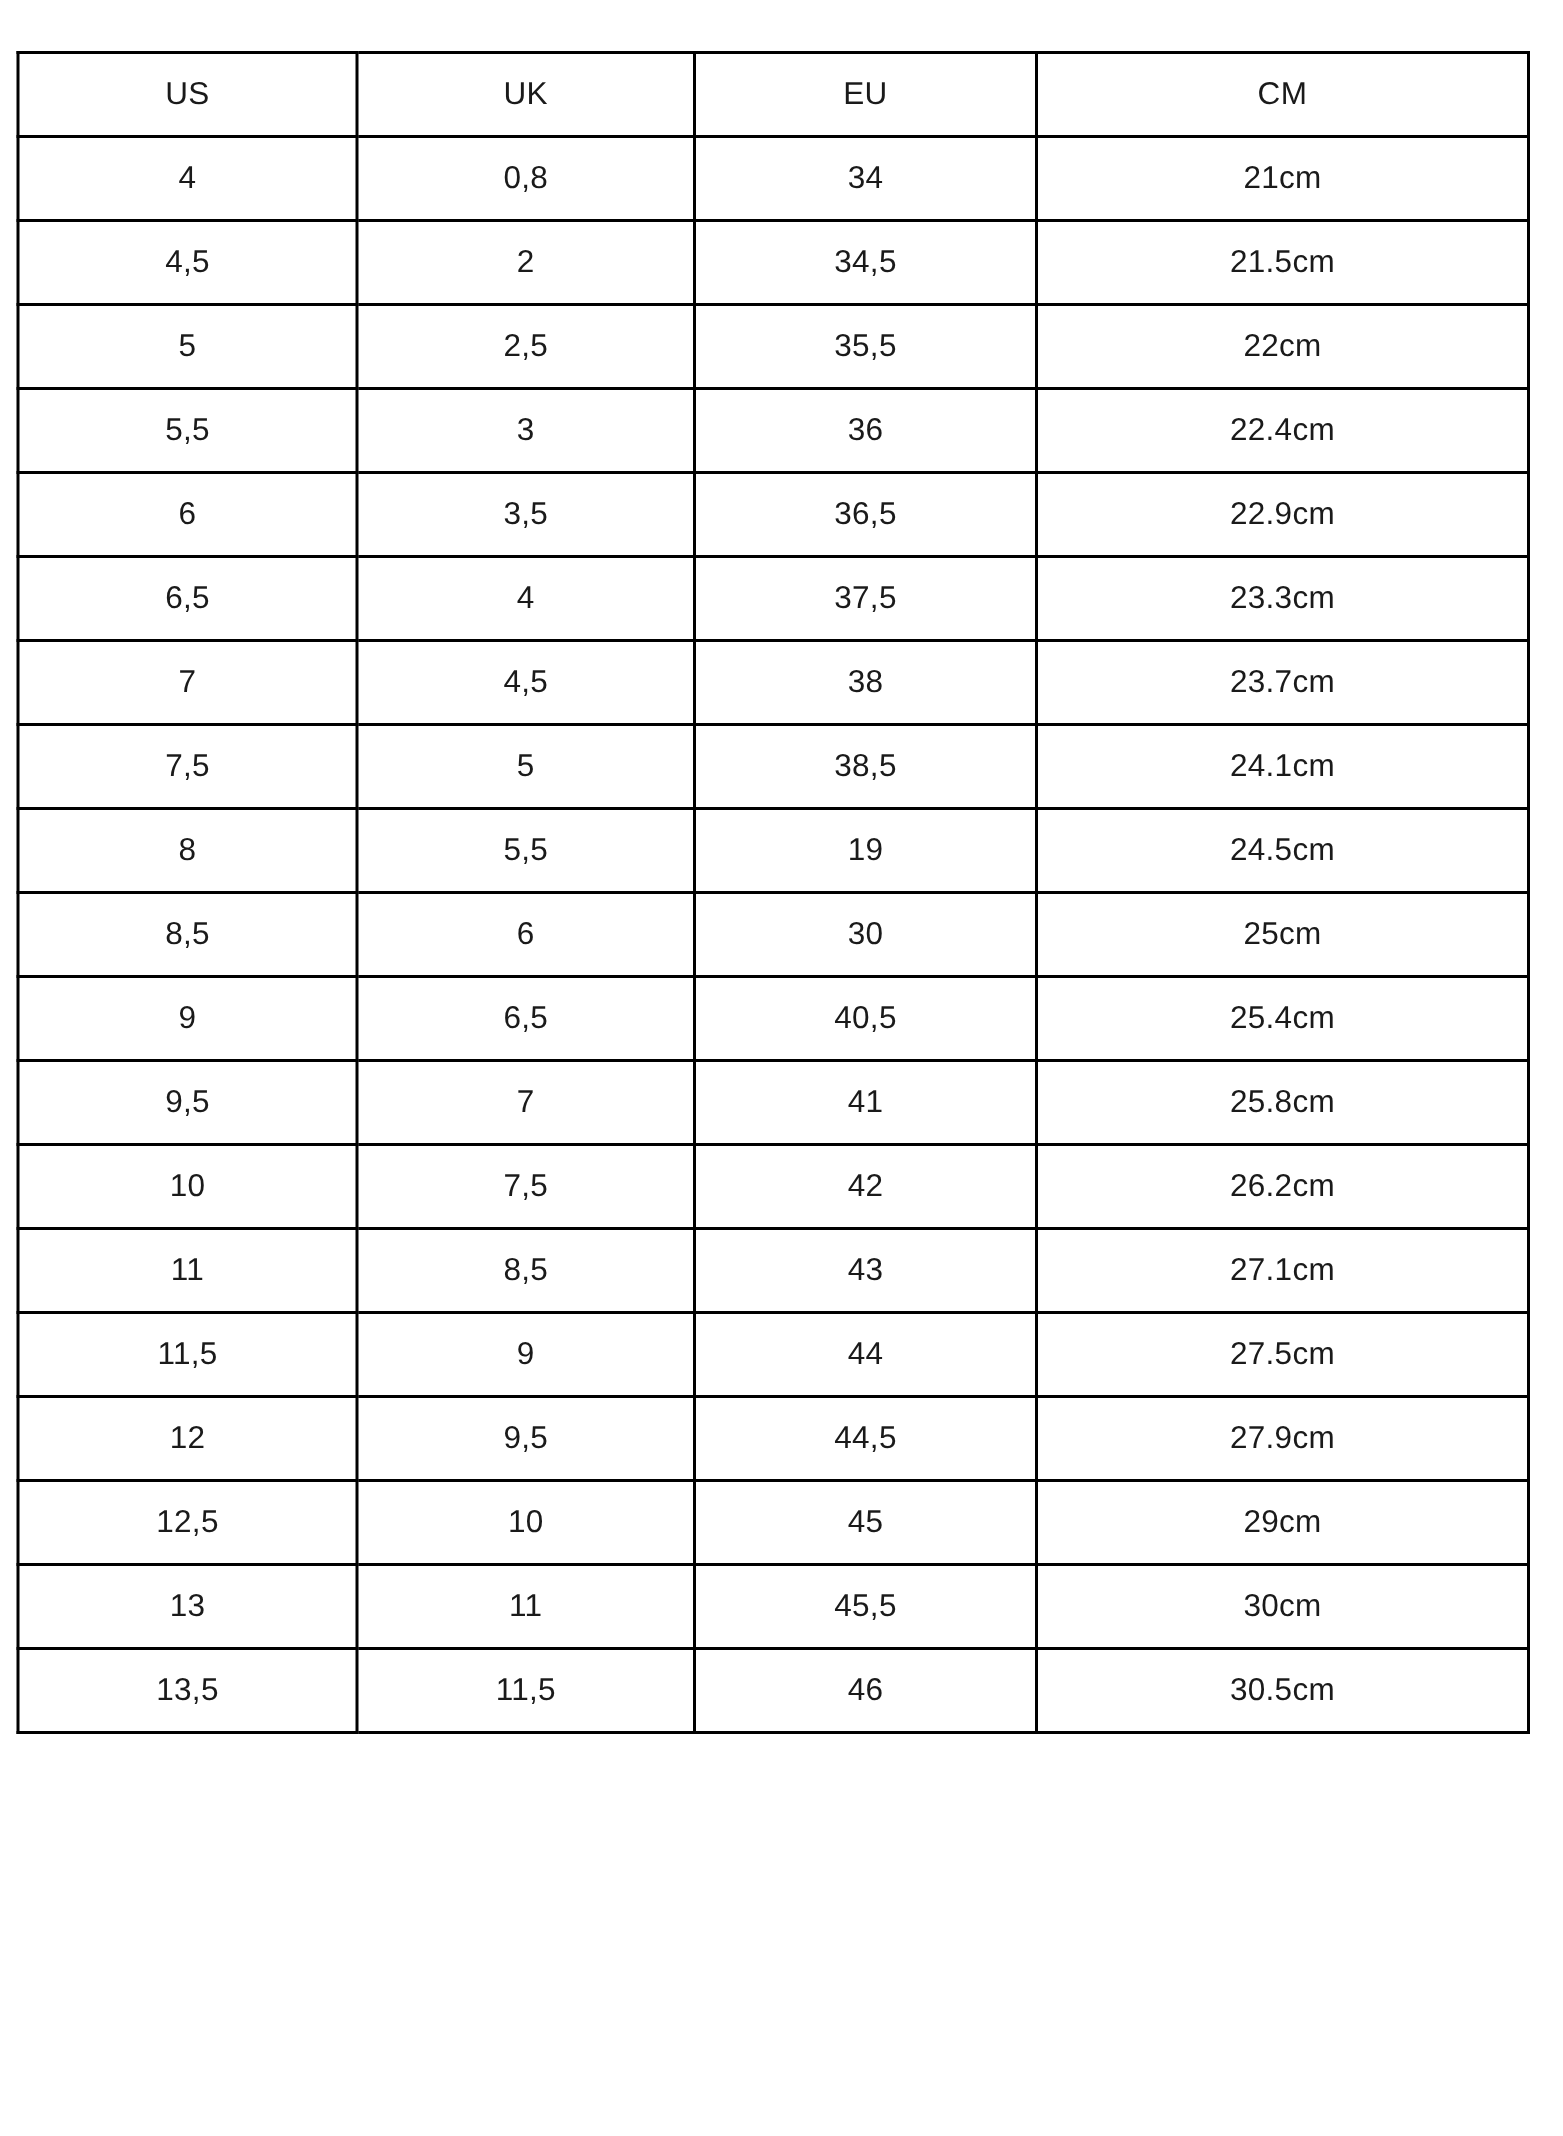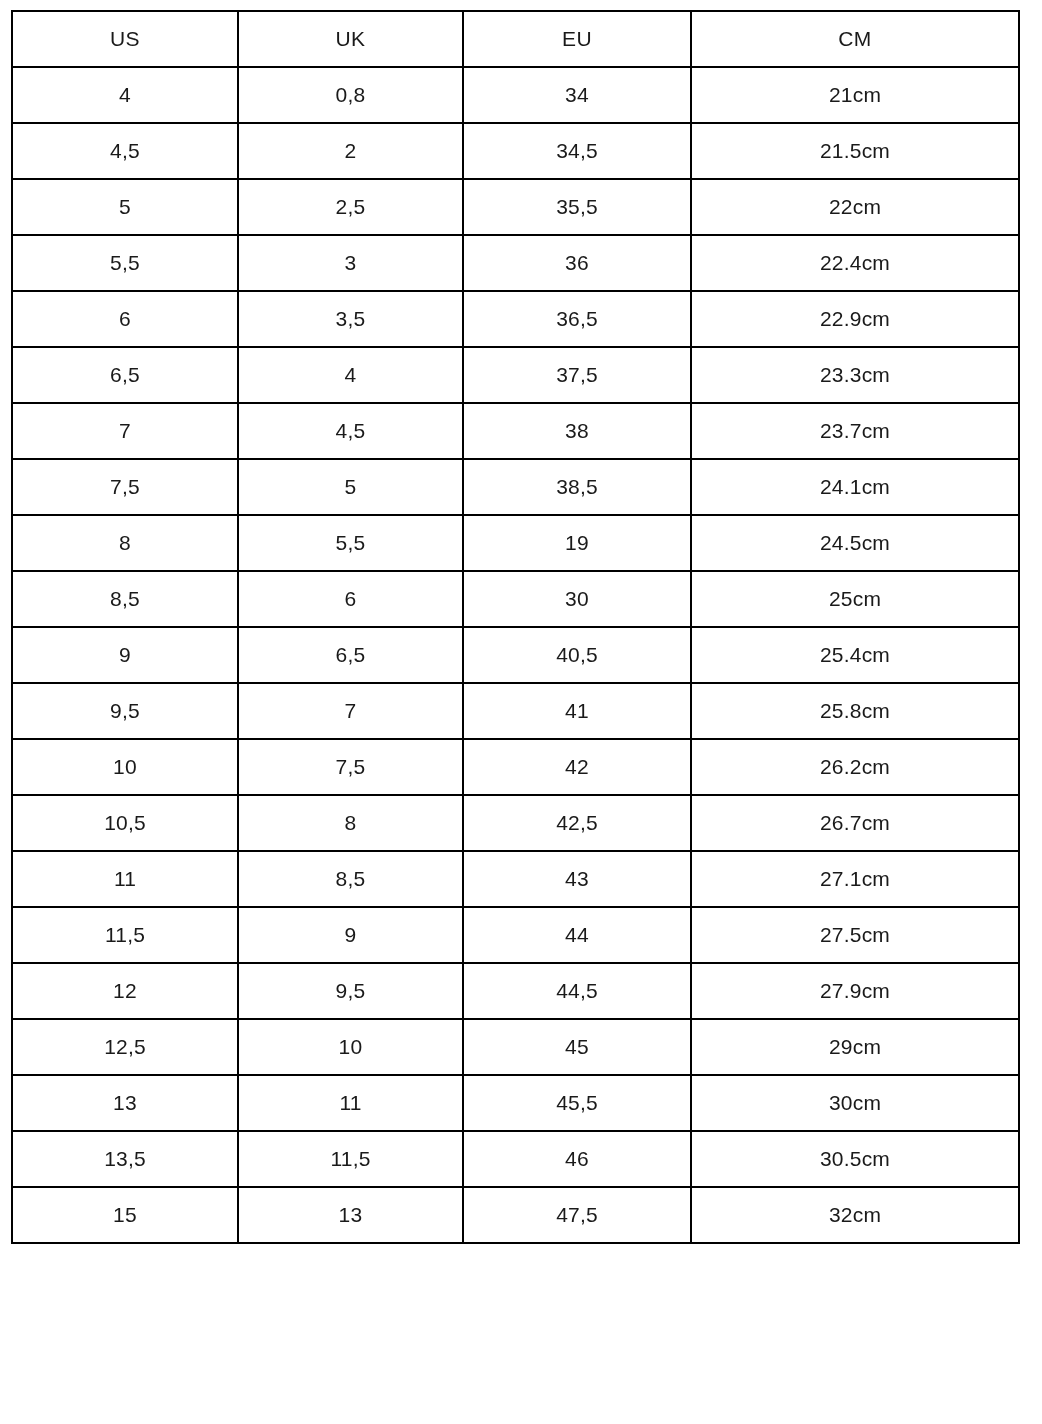--- a/index.html
+++ b/index.html
@@ -20,20 +20,21 @@
     position: absolute;
     left: 11px;
     top: 10px;
     width: 1007px;
   }
 
   table.size-table {
     border-collapse: collapse;
     table-layout: fixed;
     width: 1007px;
+    margin-top: 24px;
   }
 
   table.size-table col.col-us { width: 226px; }
   table.size-table col.col-uk { width: 225px; }
   table.size-table col.col-eu { width: 228px; }
   table.size-table col.col-cm { width: 328px; }
 
   table.size-table th,
   table.size-table td {
     border: 2px solid #000000;
@@ -149,26 +150,20 @@
           <td>41</td>
           <td>25.8cm</td>
         </tr>
         <tr>
           <td>10</td>
           <td>7,5</td>
           <td>42</td>
           <td>26.2cm</td>
         </tr>
         <tr>
-          <td>10,5</td>
-          <td>8</td>
-          <td>42,5</td>
-          <td>26.7cm</td>
-        </tr>
-        <tr>
           <td>11</td>
           <td>8,5</td>
           <td>43</td>
           <td>27.1cm</td>
         </tr>
         <tr>
           <td>11,5</td>
           <td>9</td>
           <td>44</td>
           <td>27.5cm</td>
@@ -190,21 +185,15 @@
           <td>11</td>
           <td>45,5</td>
           <td>30cm</td>
         </tr>
         <tr>
           <td>13,5</td>
           <td>11,5</td>
           <td>46</td>
           <td>30.5cm</td>
         </tr>
-        <tr>
-          <td>15</td>
-          <td>13</td>
-          <td>47,5</td>
-          <td>32cm</td>
-        </tr>
       </tbody>
   </table>
 </div>
 
 </body></html>

